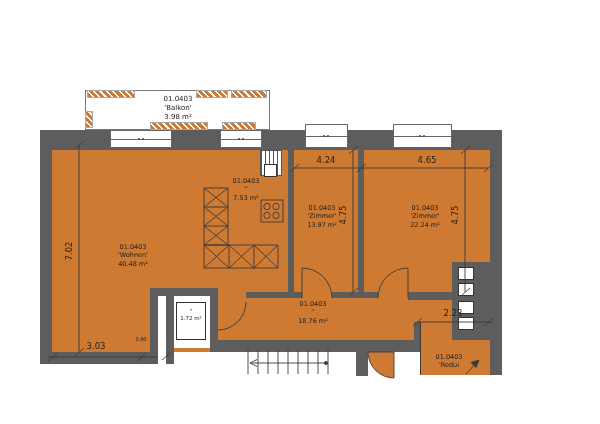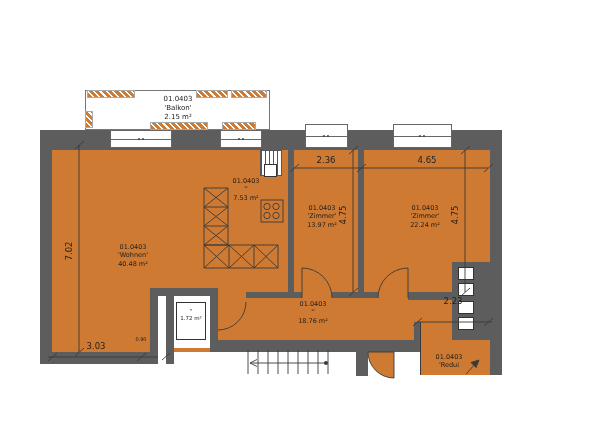--- a/index.html
+++ b/index.html
@@ -151,21 +151,21 @@
 
     <g>
       <path class="lw" d="M466,374L477,362"></path>
       <path class="lwf" d="M479,360l-8,2.5l5,5z"></path>
     </g>
   </svg>
 
   <div class="abs lbl big" style="left:130px;top:95px;width:96px;">
     <div>01.0403</div>
     <div>'Balkon'</div>
-    <div>2.15 m²</div>
+    <div>3.98 m²</div>
   </div>
 
   <div class="abs lbl" style="left:103px;top:243px;width:60px;">
     <div>01.0403</div>
     <div>'Wohnen'</div>
     <div>40.48 m²</div>
   </div>
 
   <div class="abs lbl" style="left:218px;top:177px;width:56px;">
     <div>01.0403</div>
@@ -197,19 +197,19 @@
   </div>
 
   <div class="abs lbl" style="left:420px;top:353px;width:58px;">
     <div>01.0403</div>
     <div>'Redui</div>
   </div>
 
   <div class="abs dim rot" style="left:54px;top:246px;width:30px;">7.02</div>
   <div class="abs dim" style="left:80px;top:341px;width:32px;">3.03</div>
   <div class="abs dim sm" style="left:130px;top:336px;width:22px;">0.90</div>
-  <div class="abs dim" style="left:306px;top:155px;width:40px;">2.36</div>
+  <div class="abs dim" style="left:306px;top:155px;width:40px;">4.24</div>
   <div class="abs dim" style="left:407px;top:155px;width:40px;">4.65</div>
   <div class="abs dim rot" style="left:328px;top:210px;width:30px;">4.75</div>
   <div class="abs dim rot" style="left:440px;top:210px;width:30px;">4.75</div>
-  <div class="abs dim" style="left:437px;top:296px;width:32px;">2.23</div>
+  <div class="abs dim" style="left:437px;top:308px;width:32px;">2.23</div>
 
 </div>
 
 </body></html>

